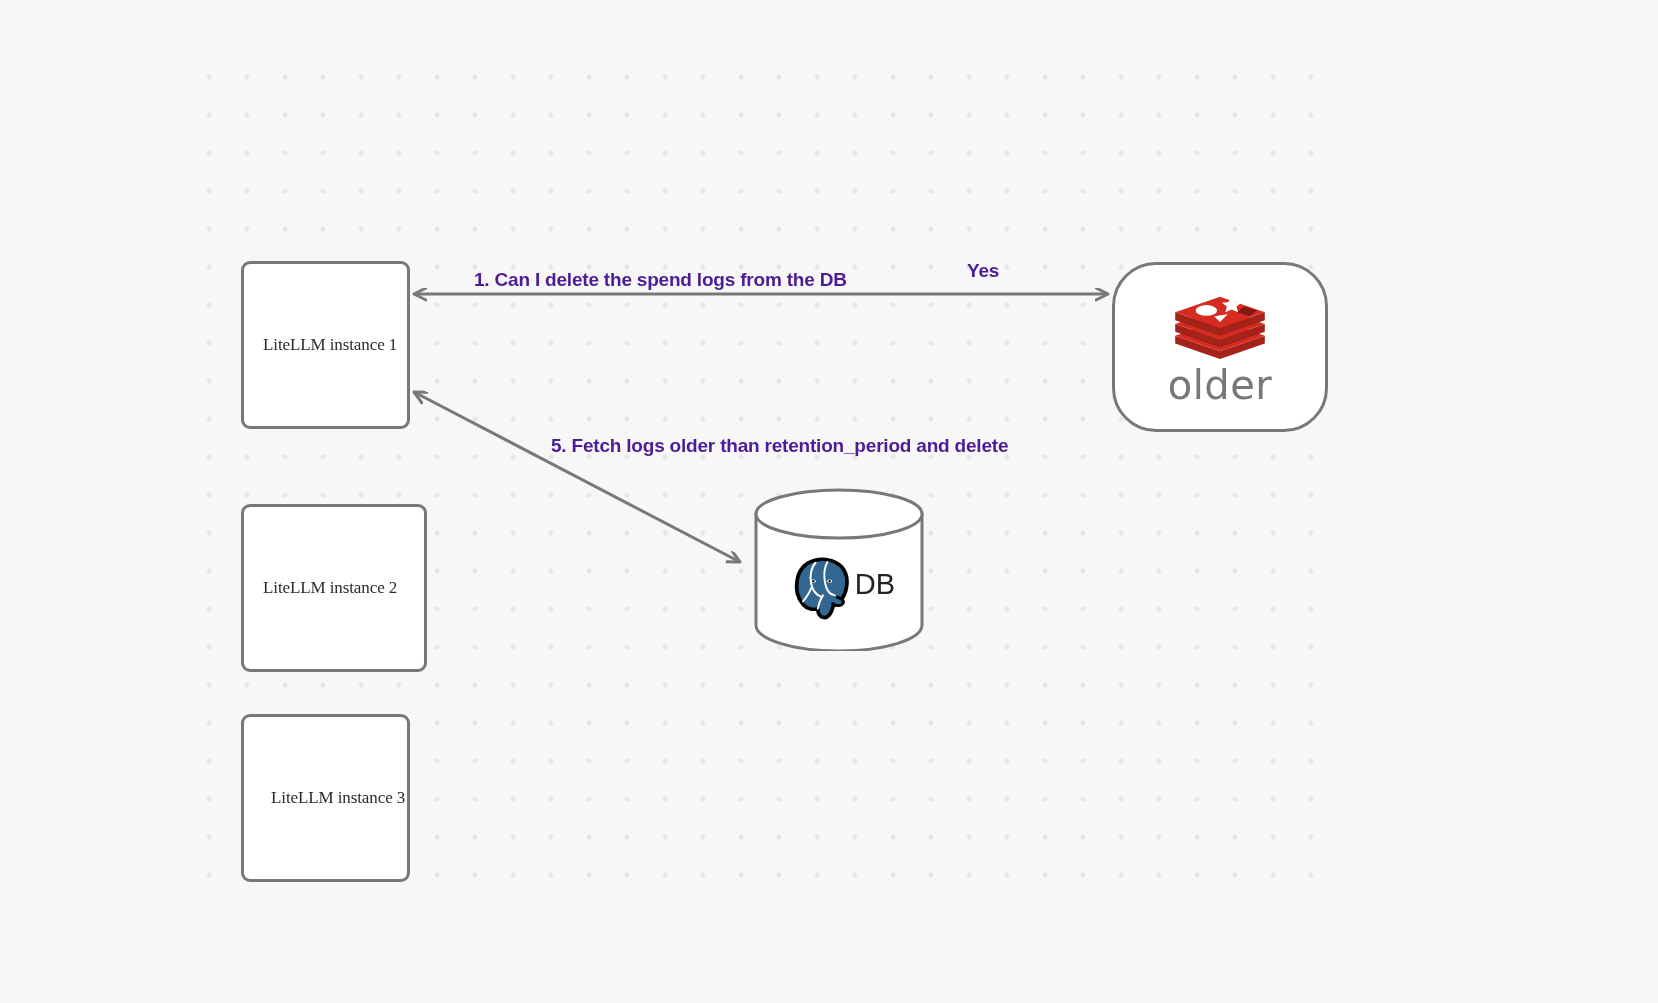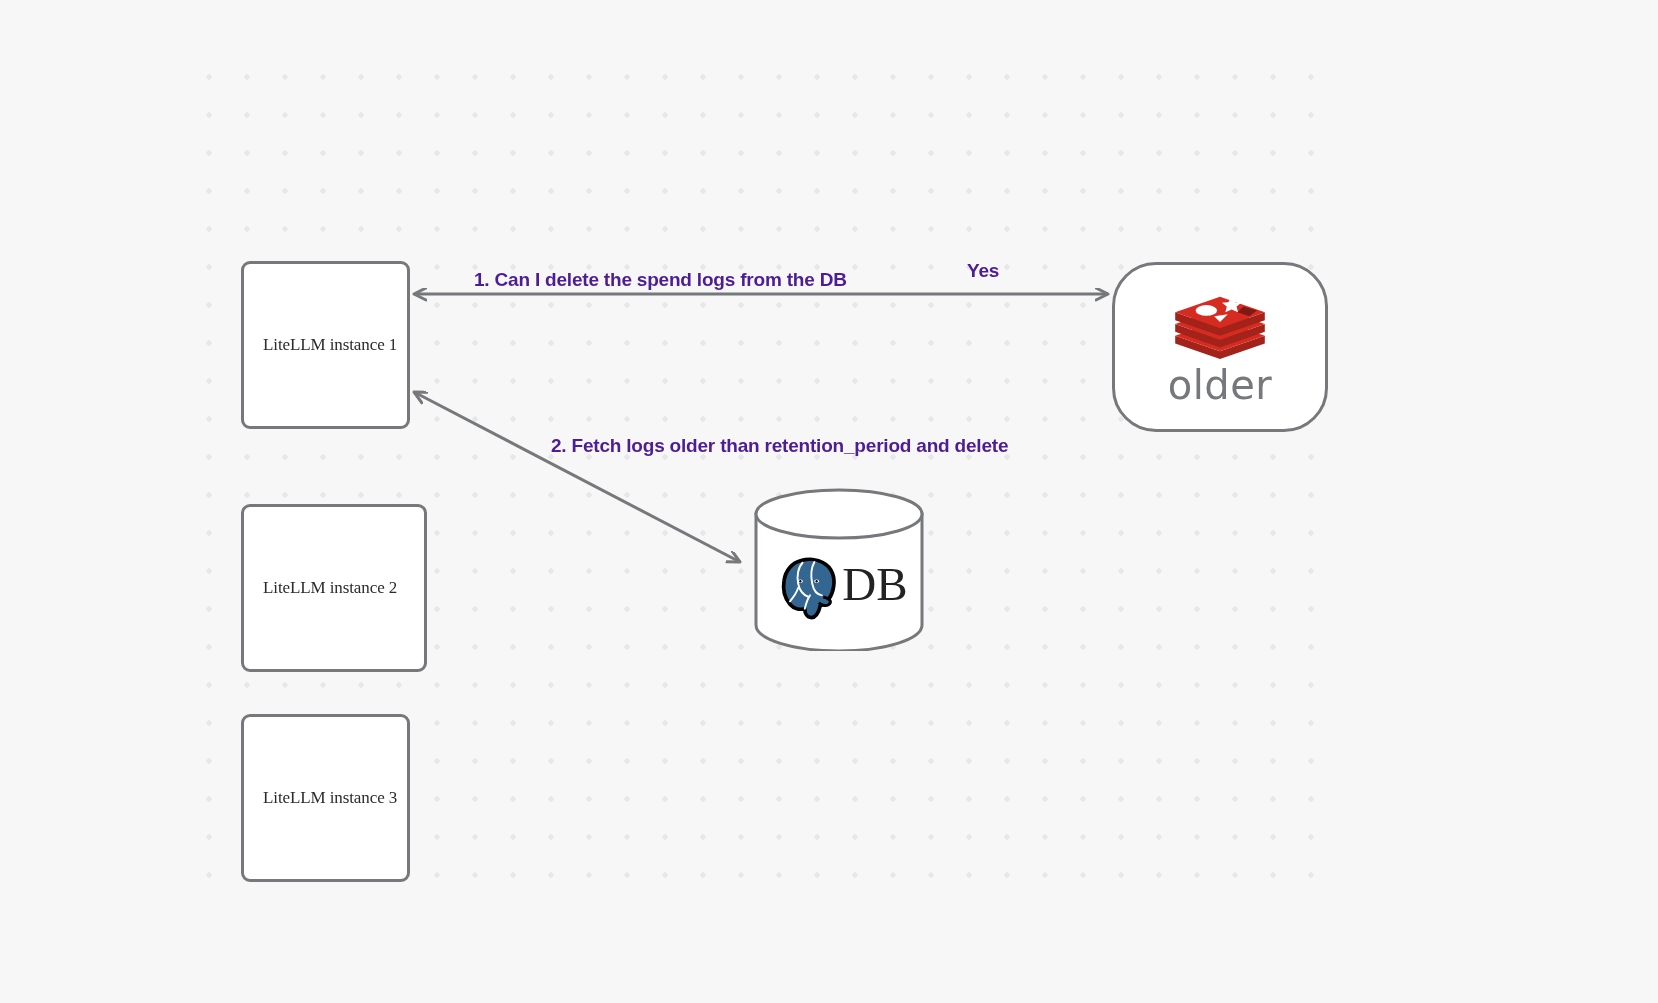--- a/index.html
+++ b/index.html
@@ -46,21 +46,21 @@
     font-size: 17px;
     color: #2b2b2b;
     font-family: Liberation Serif, serif;
     padding-left: 19px;
     letter-spacing: -0.1px;
     white-space: nowrap;
   }
 
   #llm-1 { left: 241px; top: 261px; width: 169px; height: 168px; }
   #llm-2 { left: 241px; top: 504px; width: 186px; height: 168px; }
-  #llm-3 { left: 241px; top: 714px; width: 169px; height: 168px; }
+  #llm-3 { left: 241px; top: 714px; width: 169px; height: 168px; padding-left: 8px; }
 
   
   #redis-node {
     position: absolute;
     left: 1112px;
     top: 262px;
     width: 216px;
     height: 170px;
     box-sizing: border-box;
     background: #ffffff;
@@ -100,22 +100,22 @@
     height: 100%;
     display: flex;
     align-items: center;
     justify-content: center;
     gap: 0px;
     padding-top: 30px;
     box-sizing: border-box;
   }
   #pg-elephant { width: 74px; height: 74px; }
   #db-text {
-    font-family: Liberation Serif, serif;
-    font-size: 47px;
+    font-family: Liberation Sans, sans-serif;
+    font-size: 29px;
     font-weight: 400;
     color: #232323;
     line-height: 1;
     margin-left: -2px;
   }
 
   
   .edge-label {
     position: absolute;
     font-family: "Liberation Sans", sans-serif;
@@ -209,15 +209,15 @@
         <ellipse cx="63" cy="45" rx="3.4" ry="2.4" fill="#ffffff"></ellipse>
         <ellipse cx="63" cy="45" rx="1.5" ry="1.6" fill="#000000"></ellipse>
         <path d="M72 66 C 80 68 84 72 80 76 C 77 79 70 78 66 74" fill="#336791" stroke="#000000" stroke-width="4" stroke-linejoin="round"></path>
       </svg>
       <div id="db-text">DB</div>
     </div>
   </div>
 
   <div class="edge-label" id="label-step1">1.  Can I delete the spend logs from the DB</div>
   <div class="edge-label" id="label-yes">Yes</div>
-  <div class="edge-label" id="label-step2">2.  Fetch logs older than retention_period and delete</div>
+  <div class="edge-label" id="label-step2">5.  Fetch logs older than retention_period and delete</div>
 
 </div>
 
 </body></html>

